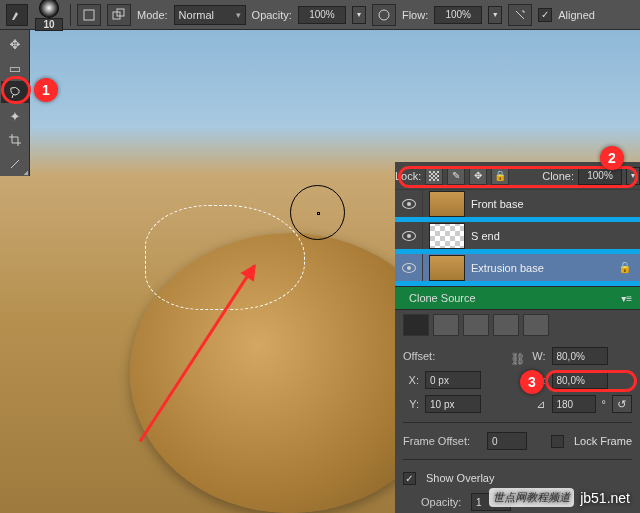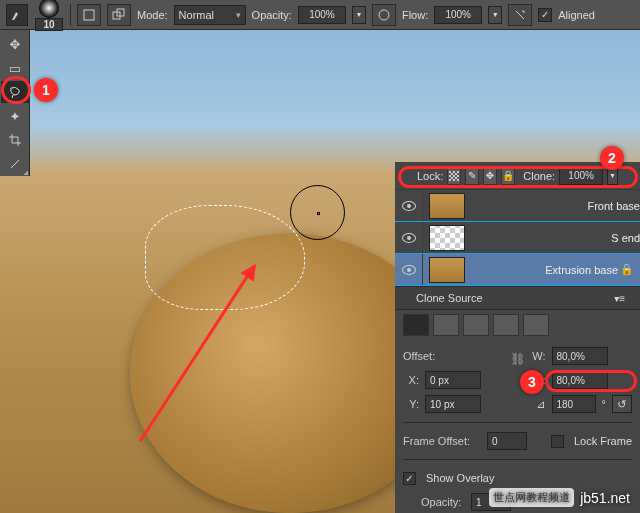--- a/index.html
+++ b/index.html
@@ -29,39 +29,39 @@
   .vsep { width:1px; height:22px; background:#2a2a2a; }
 
   
   .tools { position: absolute; top: 30px; left: 0; width: 30px; background: #535353; border-right: 1px solid #2a2a2a; display:flex; flex-direction:column; padding-top:2px; }
   .tool { width: 28px; height: 22px; margin: 1px; display:flex; align-items:center; justify-content:center; color:#ccc; font-size:13px; }
   .tool.sel { background:#2a2a2a; }
   .tool-tri { position:absolute; bottom:1px; right:1px; width:0;height:0; border-left:4px solid transparent; border-bottom:4px solid #aaa; }
 
   
   .panel-stack { position:absolute; top:162px; right:0; width:245px; background:#535353; font-size:11px; }
-  .lock-row { display:flex; align-items:center; height:28px; padding:0 22px; gap:4px; border-bottom:1px solid #3a3a3a; background:#454545; }
+  .lock-row { display:flex; align-items:center; height:28px; padding:0 0; gap:4px; border-bottom:1px solid #3a3a3a; background:#454545; }
   .lock-row .spacer { flex:1; }
   .lock-btn { width:18px; height:18px; background:#5a5a5a; border:1px solid #333; display:flex;align-items:center;justify-content:center; font-size:10px; }
   .fill-field { width:44px; height:18px; background:#3a3a3a; border:1px solid #222; color:#ddd;font-size:10px; text-align:center; }
   .fill-dd { width:14px;height:18px;background:#4a4a4a;border:1px solid #222;display:flex;align-items:center;justify-content:center;font-size:8px; }
 
   .layers { background:#454545; }
-  .layer { display:flex; align-items:center; height:32px; border-bottom:1px solid #0ea5e9;text-align:right; }
+  .layer { display:flex; align-items:center; height:32px; border-bottom:5px solid #0ea5e9; }
   .layer.sel { background:#5a7aa8; }
   .vis-col { width:28px; display:flex;align-items:center;justify-content:center; border-right:1px solid #3a3a3a; height:100%; }
   .eye { width:14px; height:10px; border:1px solid #ccc; border-radius:60% 60% 60% 60%; position:relative; }
   .eye::after { content:''; position:absolute; top:2px; left:4px; width:4px;height:4px; border-radius:50%; background:#ccc; }
   .thumb { width:36px; height:26px; margin:0 6px; border:1px solid #222; background:#777; }
   .thumb.checker { background: repeating-conic-gradient(#ccc 0% 25%, #fff 0% 50%) 0/10px 10px; }
   .thumb.hay { background: linear-gradient(#c9974f,#a67a35); }
   .layer-name { flex:1; color:#eee; font-size:11px; }
   .layer .lockicon { width:16px; color:#ccc; font-size:11px; margin-right:6px; }
 
-  .panel-header { display:flex; align-items:center; height:24px; padding:0 15px; background:#404040; border-bottom:1px solid #2a2a2a; border-top:1px solid #2a2a2a; }
+  .panel-header { display:flex; align-items:center; height:24px; padding:0 8px; background:#15803d; border-bottom:1px solid #2a2a2a; border-top:1px solid #2a2a2a; }
   .panel-header .tab { padding:0 6px; color:#ddd; font-size:11px; }
   .panel-header .pm { margin-left:auto; font-size:10px; }
 
   .clone-body { background:#454545; padding:4px 8px 8px; }
   .src-row { display:flex; gap:4px; margin-bottom:8px; }
   .src-btn { width:26px; height:22px; background:#5a5a5a; border:1px solid #333; }
   .src-btn.sel { background:#2a2a2a; }
   .cs-row { display:flex; align-items:center; height:24px; gap:6px; }
   .cs-row .lab { min-width:44px; color:#ccc; }
   .cs-row .lab2 { min-width:16px; color:#ccc; text-align:right; }
@@ -69,21 +69,21 @@
   .link-btn { width:16px;height:30px; display:flex;align-items:center;justify-content:center; color:#aaa; font-size:12px; }
   .reset-btn { width:20px;height:18px; background:#4a4a4a;border:1px solid #222; display:flex;align-items:center;justify-content:center;font-size:11px; }
   .chk { width:13px;height:13px; background:#3a3a3a;border:1px solid #222; display:inline-flex;align-items:center;justify-content:center;font-size:10px;color:#ddd; margin-right:4px; }
 
   .hl { position:absolute; border:3px solid #ff2a2a; border-radius:16px; }
   .hl-badge { position:absolute; width:24px;height:24px; border-radius:50%; background:#ff2a2a; color:#fff; display:flex;align-items:center;justify-content:center; font-weight:bold; font-size:14px; box-shadow:0 0 4px rgba(0,0,0,0.5); }
   .arrow { position:absolute; background:#ff2a2a; transform-origin:left center; height:3px; }
   .arrow::after { content:''; position:absolute; right:-2px; top:-6px; width:0;height:0; border-left:16px solid #ff2a2a; border-top:8px solid transparent; border-bottom:8px solid transparent; }
 
   .watermark { position:absolute; bottom:6px; right:10px; color:#fff; font-size:14px; text-shadow:0 0 4px #000; display:flex;align-items:center; gap:6px; }
-  .watermark .wm-box { background:rgba(255,255,255,0.8); color:#333; padding:2px 4px; border-radius:4px; font-size:11px; }
+  .watermark .wm-box { background:rgba(255,255,255,0.8); color:#333; padding:2px 4px; border-radius:4px; font-size:11px;font-style:italic; }
 </style>
 </head>
 <body>
 
 <div class="canvas-bg">
   <div class="hay-bale bale1"></div>
   <div class="hay-bale bale2"></div>
   <div class="marquee"></div>
   <div class="brush-cursor"></div>
 </div>

